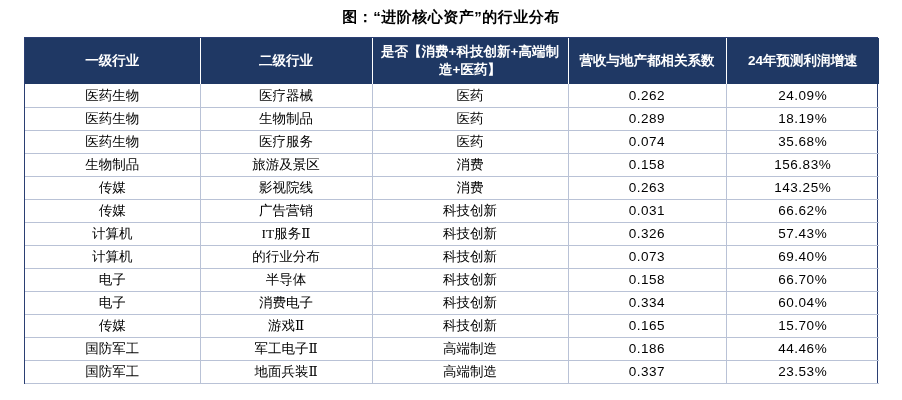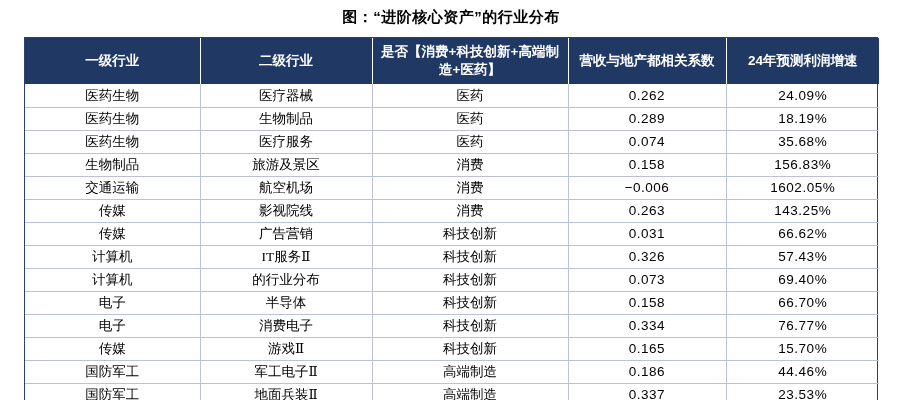--- a/index.html
+++ b/index.html
@@ -133,27 +133,20 @@
             <td class="num">35.68%</td>
           </tr>
           <tr>
             <td>生物制品</td>
             <td>旅游及景区</td>
             <td>消费</td>
             <td class="num">0.158</td>
             <td class="num">156.83%</td>
           </tr>
           <tr>
-            <td>交通运输</td>
-            <td>航空机场</td>
-            <td>消费</td>
-            <td class="num">−0.006</td>
-            <td class="num">1602.05%</td>
-          </tr>
-          <tr>
             <td>传媒</td>
             <td>影视院线</td>
             <td>消费</td>
             <td class="num">0.263</td>
             <td class="num">143.25%</td>
           </tr>
           <tr>
             <td>传媒</td>
             <td>广告营销</td>
             <td>科技创新</td>
@@ -179,21 +172,21 @@
             <td>半导体</td>
             <td>科技创新</td>
             <td class="num">0.158</td>
             <td class="num">66.70%</td>
           </tr>
           <tr>
             <td>电子</td>
             <td>消费电子</td>
             <td>科技创新</td>
             <td class="num">0.334</td>
-            <td class="num">76.77%</td>
+            <td class="num">60.04%</td>
           </tr>
           <tr>
             <td>传媒</td>
             <td>游戏Ⅱ</td>
             <td>科技创新</td>
             <td class="num">0.165</td>
             <td class="num">15.70%</td>
           </tr>
           <tr>
             <td>国防军工</td>

